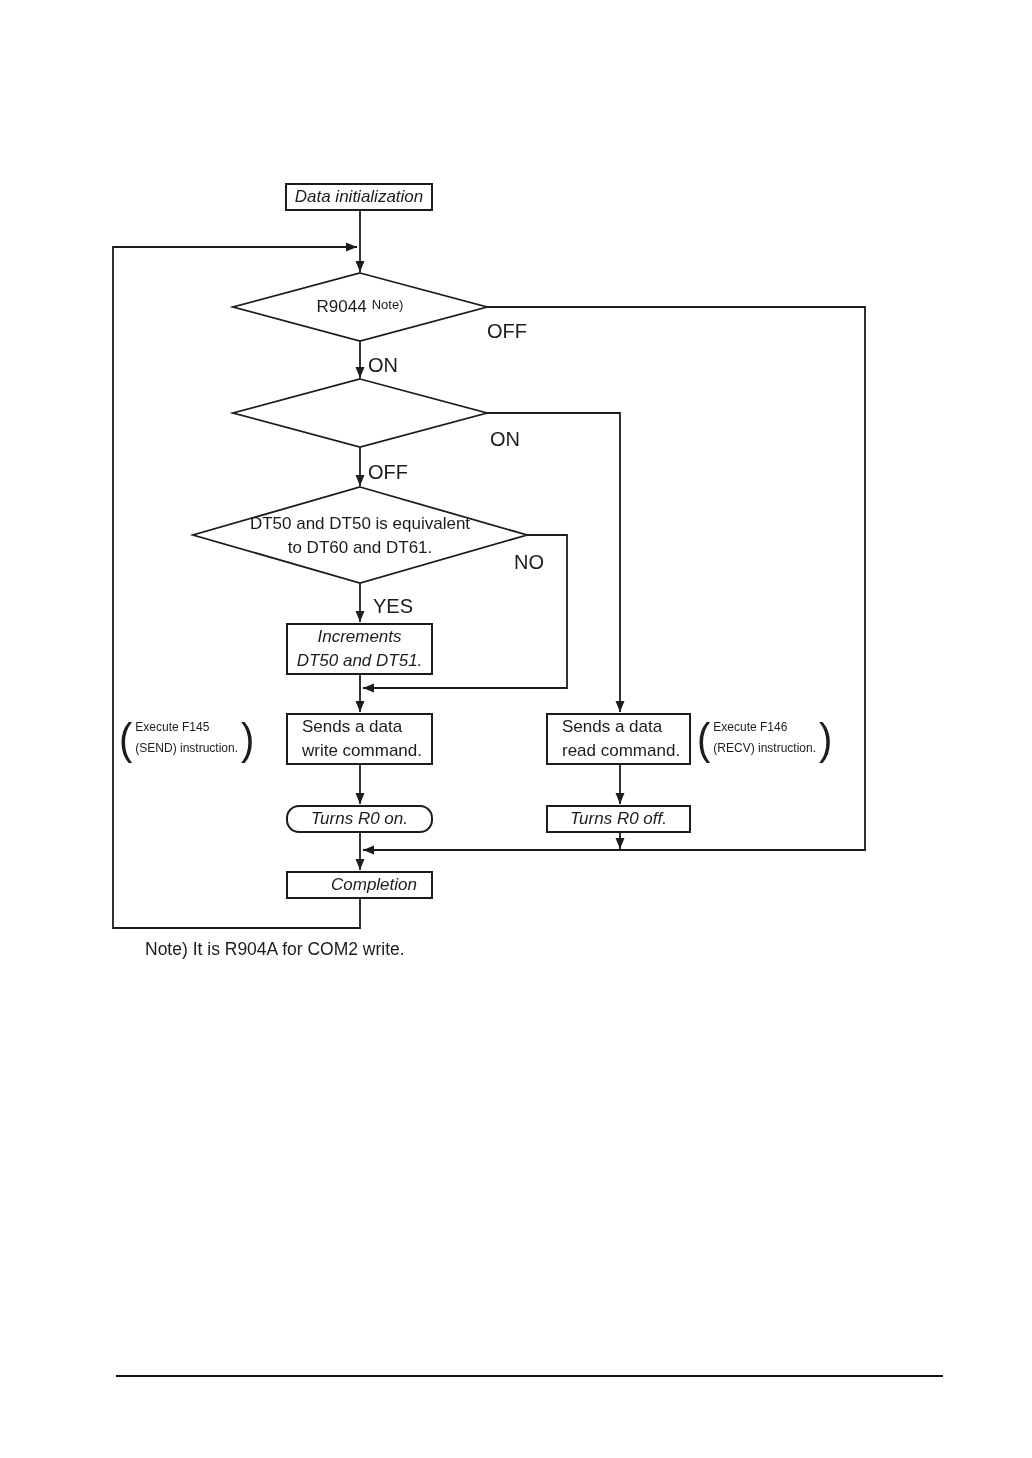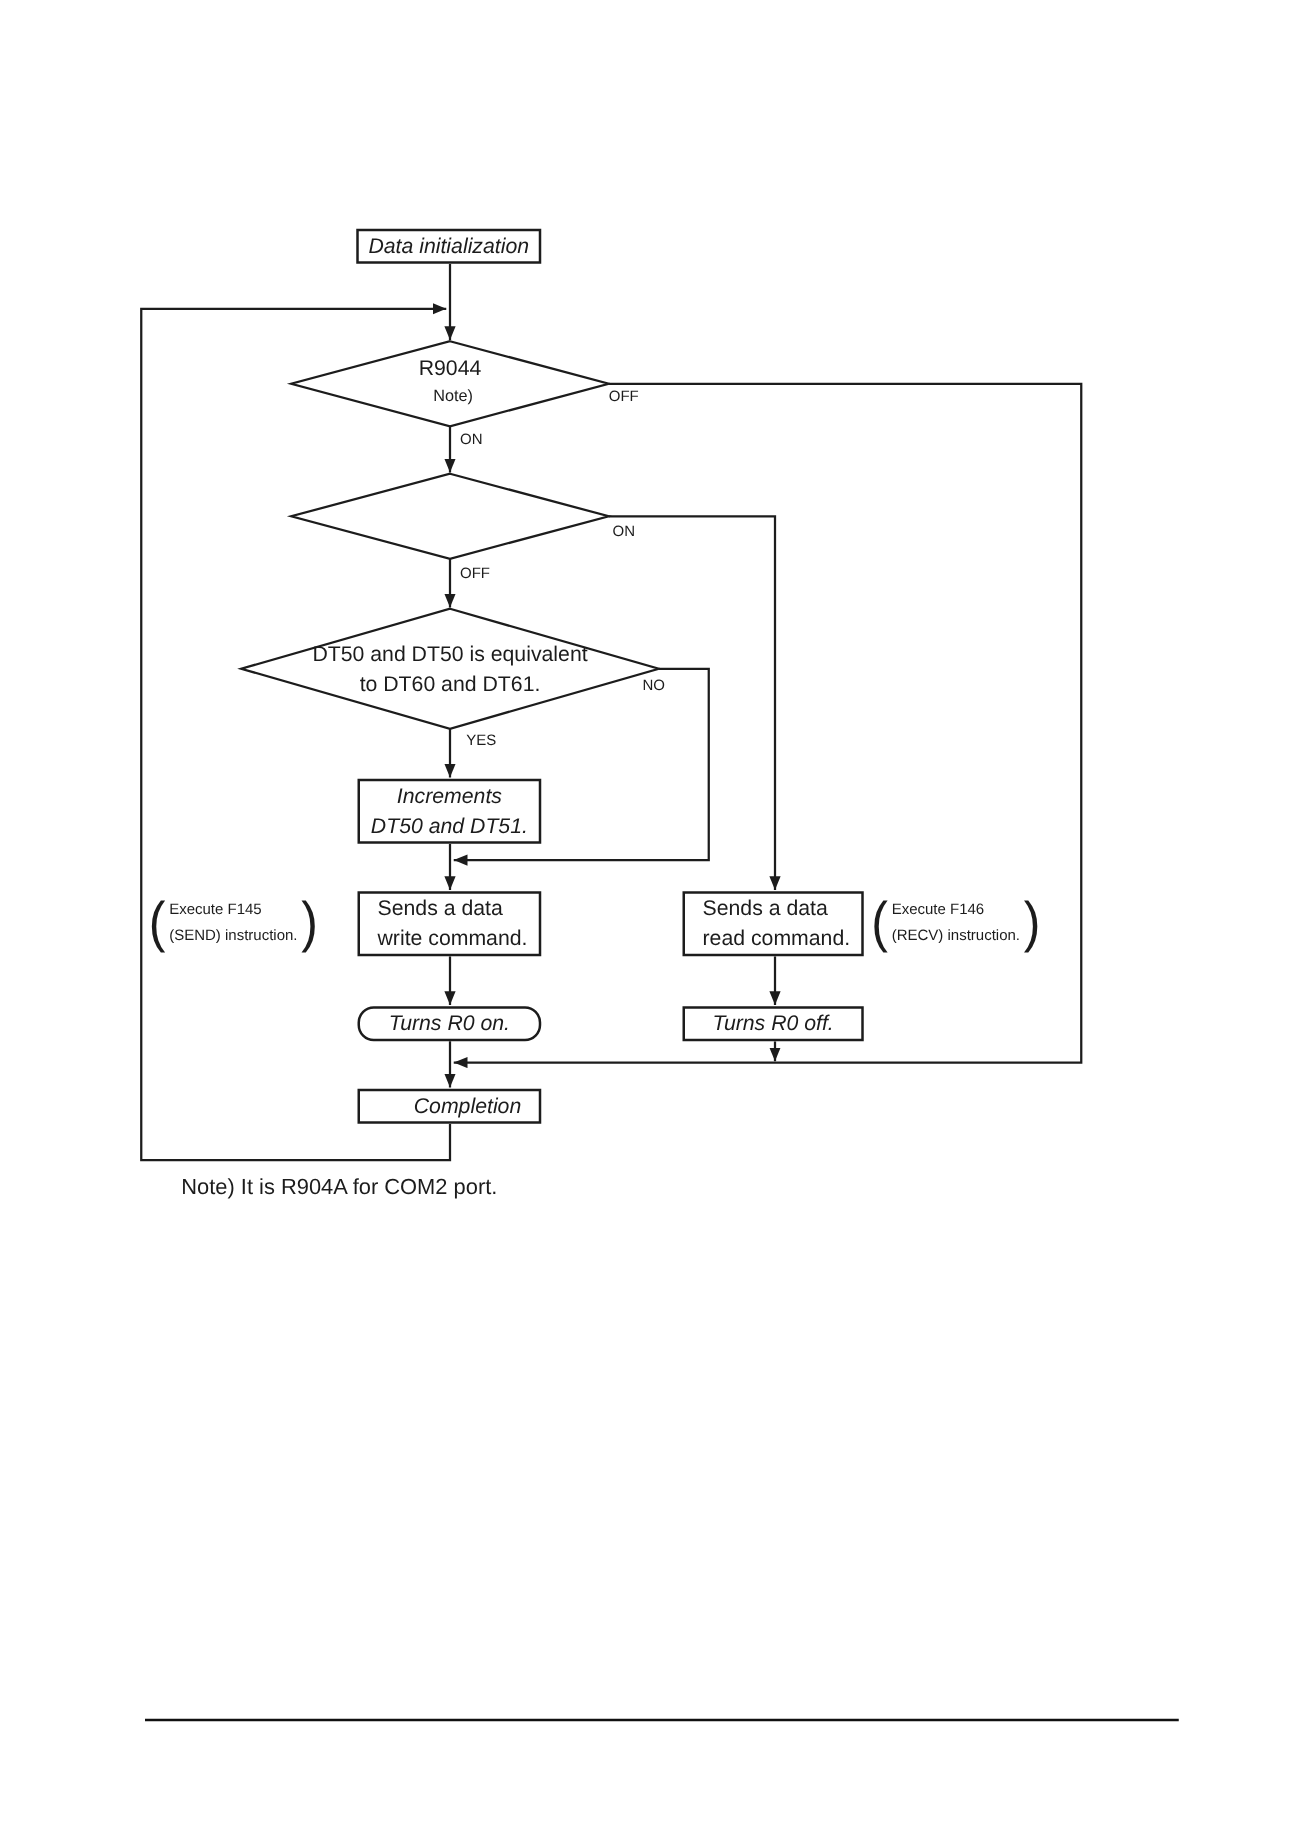--- a/index.html
+++ b/index.html
@@ -43,23 +43,24 @@
     flex-direction: column;
     justify-content: center;
     align-items: center;
     text-align: center;
     font-size: 17px;
     line-height: 24px;
     white-space: nowrap;
   }
   .branch-label {
     position: absolute;
-    font-size: 12px;
+    font-size: 20px;
     font-weight: 400;
     white-space: nowrap;
+    margin-top: 10px;
   }
   .sup-note {
     font-size: 13px;
     position: relative;
     top: -2px;
     margin-left: 5px;
   }
   .annotation {
     position: absolute;
     display: flex;
@@ -163,21 +164,21 @@
 
   <div class="node leftpad" style="left:546px; top:713px; width:145px; height:52px;">
     <span>Sends a data</span>
     <span>read command.</span>
   </div>
 
   <div class="node center" style="left:546px; top:805px; width:145px; height:28px;">
     <span>Turns R0 off.</span>
   </div>
 
-  <div class="dtext" style="left:230px; top:293px; width:260px; height:28px; flex-direction:column;align-items:center;">
+  <div class="dtext" style="left:230px; top:293px; width:260px; height:28px; flex-direction:row;align-items:center;">
     <span>R9044</span>
     <span class="sup-note">Note)</span>
   </div>
 
 
   <div class="dtext" style="left:200px; top:512px; width:320px; height:48px;">
     <span>DT50 and DT50 is equivalent</span>
     <span>to DT60 and DT61.</span>
   </div>
 
@@ -199,17 +200,17 @@
 
   <div class="annotation" style="left:697px; top:712px;">
     <span class="paren">(</span>
     <div class="ann-text">
       <div>Execute F146</div>
       <div>(RECV) instruction.</div>
     </div>
     <span class="paren">)</span>
   </div>
 
-  <div class="note-line">Note) It is R904A for COM2 port.</div>
+  <div class="note-line">Note) It is R904A for COM2 write.</div>
 
   <div class="bottom-rule"></div>
 
 </div>
 
 </body></html>

